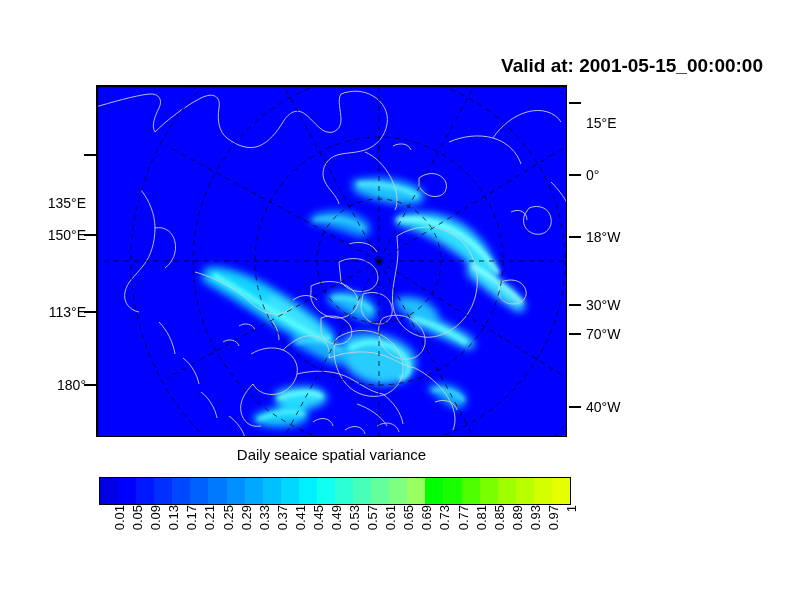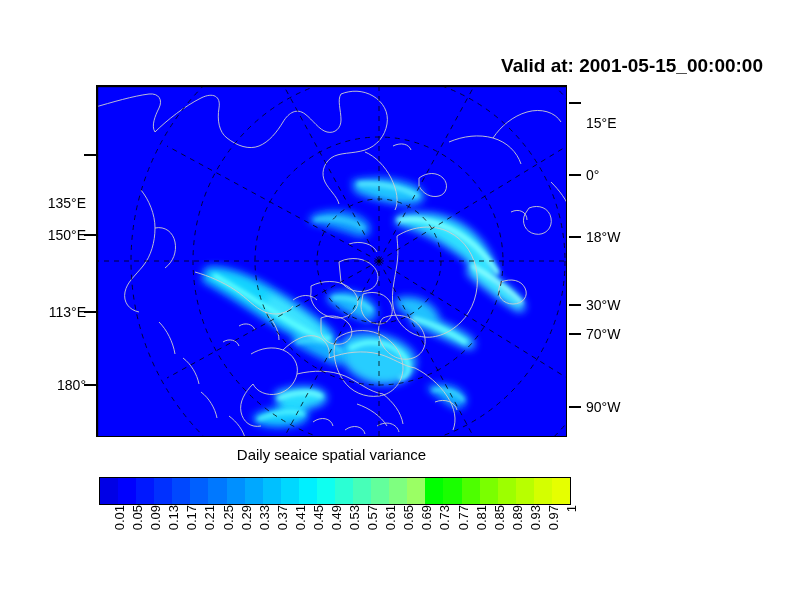--- a/index.html
+++ b/index.html
@@ -338,21 +338,21 @@
     <div class="axis-tick right" style="top: 96px; margin-top: 20px;">15°E</div>
     <div class="tick-mark right" style="top: 174px;"></div>
     <div class="axis-tick right" style="top: 168px;">0°</div>
     <div class="tick-mark right" style="top: 236px;"></div>
     <div class="axis-tick right" style="top: 230px;">18°W</div>
     <div class="tick-mark right" style="top: 304px;"></div>
     <div class="axis-tick right" style="top: 298px;">30°W</div>
     <div class="tick-mark right" style="top: 333px;"></div>
     <div class="axis-tick right" style="top: 327px;">70°W</div>
     <div class="tick-mark right" style="top: 406px;"></div>
-    <div class="axis-tick right" style="top: 400px;">90°W</div>
+    <div class="axis-tick right" style="top: 400px;">40°W</div>
   </div>
 
 <div id="map-caption">Daily seaice spatial variance</div>
 
 <div id="colorbar">
     <div class="cb-cell" style="background: rgb(0, 0, 230);"></div>
     <div class="cb-cell" style="background: rgb(0, 0, 255);"></div>
     <div class="cb-cell" style="background: rgb(0, 24, 255);"></div>
     <div class="cb-cell" style="background: rgb(0, 48, 255);"></div>
     <div class="cb-cell" style="background: rgb(0, 72, 255);"></div>

